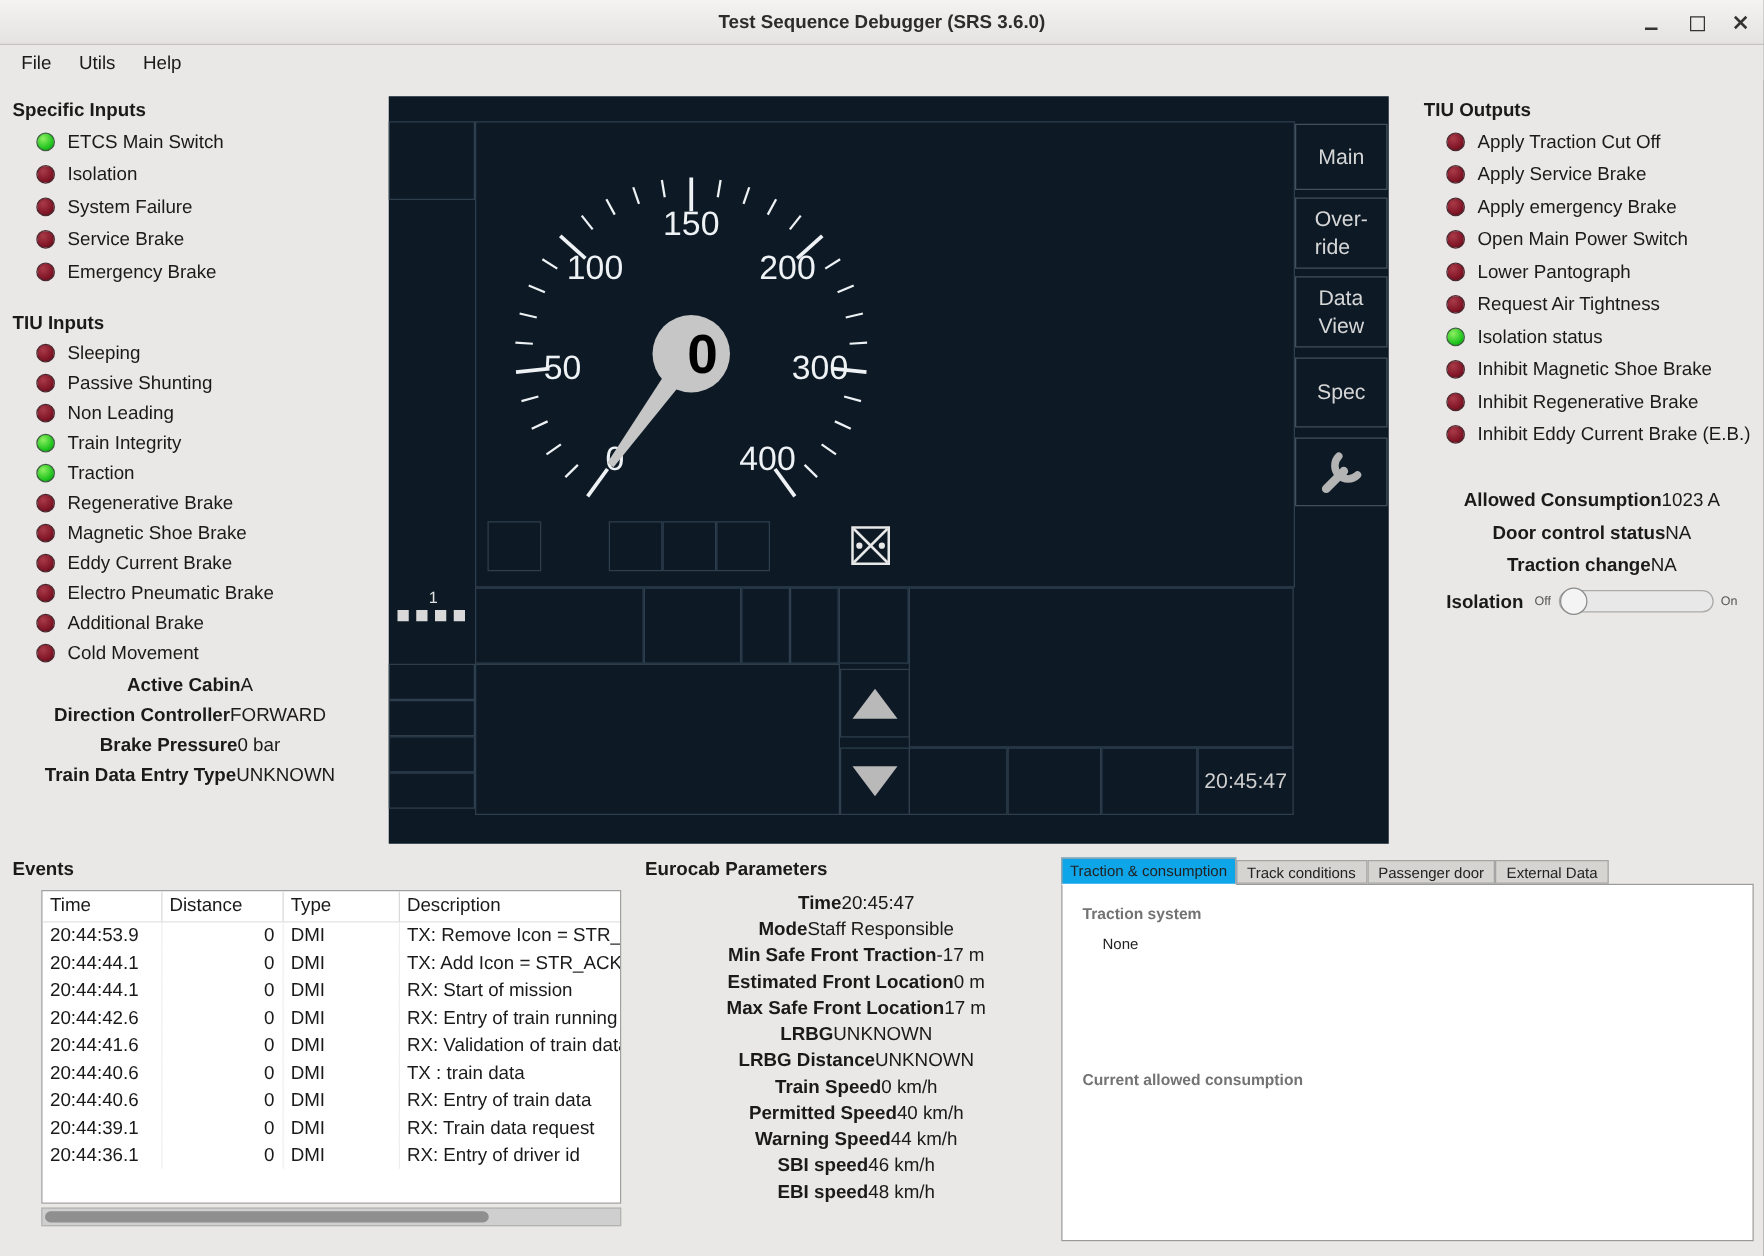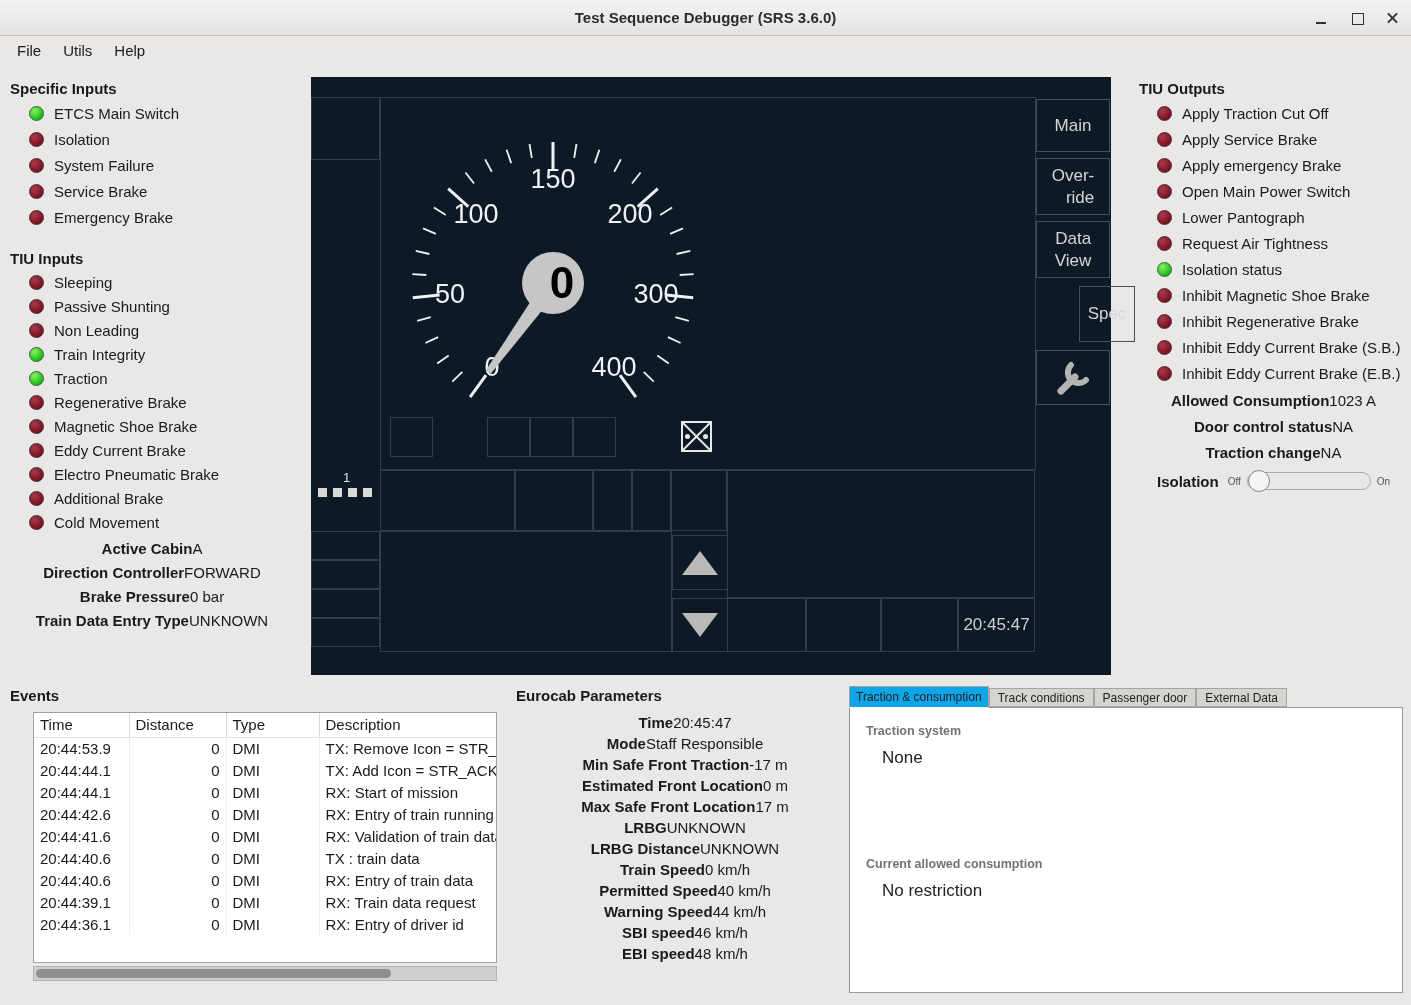--- a/index.html
+++ b/index.html
@@ -36,21 +36,21 @@
   .kv.h24{height:24px;}
   .kv.h26{height:26px;}
   .kv.h21{height:21px;}
   .kv .k{font-weight:bold;}
   .kv .v{white-space:pre;}
 
   
   .dmi{position:absolute;left:311px;top:77px;width:800px;height:598px;background:#0d1a26;}
   .dcell{position:absolute;border:1px solid #2e3e4c;}
   .dbtn{position:absolute;border:1px solid #42505d;color:#d6d6d6;display:flex;align-items:center;
-        justify-content:center;text-align:right;font-size:17px;white-space:pre-line;line-height:1.25;cursor:pointer;}
+        justify-content:center;text-align:left;font-size:17px;white-space:pre-line;line-height:1.25;cursor:pointer;}
   .dial-svg{position:absolute;left:92px;top:56px;}
   .dial-num{fill:#eef2f4;font-size:27px;text-anchor:middle;font-family:"Liberation Sans",sans-serif;}
   .hub-num{fill:#000;font-size:44px;font-weight:bold;text-anchor:middle;font-family:"Liberation Sans",sans-serif;}
   .dmi-clock{display:flex;align-items:center;justify-content:center;color:#cfcfcf;font-size:17px;}
   .arrow-cell{display:flex;align-items:center;justify-content:center;cursor:pointer;}
   .lvl{position:absolute;left:7px;top:393px;}
   .lvl-num{color:#e0e0e0;font-size:13px;margin-left:25px;}
   .lvl-sqs{display:flex;gap:6px;margin-top:3px;}
   .lvl-sq{width:9px;height:9px;background:#d9d9d9;}
 
@@ -79,21 +79,21 @@
   
   .tabbar{position:absolute;left:849px;top:686px;height:21px;display:flex;align-items:flex-end;z-index:2;}
   .tab{border:1px solid #a5a5a5;background:#d6d4d0;font-size:12px;color:#222;padding:2px 8px;
        height:19px;white-space:nowrap;cursor:pointer;}
   .tab.active{background:#0ea5e9;height:22px;padding:3px 6px;border-bottom:1px solid #fff;
               margin-bottom:-1px;position:relative;z-index:3;}
   .tabcontent{position:absolute;left:849px;top:707px;width:554px;height:286px;background:#fff;
               border:1px solid #9a9a9a;z-index:1;}
   .tab-section{height:133px;padding:16px 16px 0;}
   .tab-section .h{font-weight:bold;font-size:12.5px;color:#737373;}
-  .tab-section .v{margin:10px 0 0 16px;font-size:17px;color:#222;}
+  .tab-section .v{margin:10px 0 0 16px;font-size:12px;color:#222;}
 </style>
 </head>
 <body>
 
 <div class="app">
 
   <div class="titlebar">
     <div class="title">Test Sequence Debugger (SRS 3.6.0)</div>
     <div class="win-controls">
       <div class="wc wc-min"></div>
@@ -330,21 +330,21 @@
     <div class="dcell" style="left:416px;top:521px;width:79px;height:54px;"></div>
     <div class="dcell" style="left:495px;top:521px;width:75px;height:54px;"></div>
     <div class="dcell" style="left:570px;top:521px;width:77px;height:54px;"></div>
     <div class="dcell dmi-clock" style="left:647px;top:521px;width:77px;height:54px;">20:45:47</div>
 
     <div class="dbtn" style="left:725px;top:22px;width:74px;height:53px;">Main</div>
     <div class="dbtn" style="left:725px;top:81px;width:74px;height:57px;">Over-
 ride</div>
     <div class="dbtn" style="left:725px;top:144px;width:74px;height:57px;">Data
 View</div>
-    <div class="dbtn" style="left:768px;top:209px;width:56px;height:56px;">Spec</div>
+    <div class="dbtn" style="left:725px;top:209px;width:74px;height:56px;">Spec</div>
     <div class="dbtn" style="left:725px;top:273px;width:74px;height:55px;">
       <svg width="46" height="46" viewBox="0 0 46 46">
         <path d="M21 10 a9 9 0 1 0 15 15" fill="none" stroke="#b4b4b4" stroke-width="6" stroke-linecap="round"></path>
         <line x1="11" y1="36" x2="25" y2="22" stroke="#b4b4b4" stroke-width="7" stroke-linecap="round"></line>
       </svg>
     </div>
   </div>
 
   <div class="sec-title" style="left:1139px;top:80px;">TIU Outputs</div>
   <div class="led-list s26" style="left:1157px;top:100px;">
@@ -387,24 +387,20 @@
       <div class="led-row">
         <span class="led red"></span>
         <span>Inhibit Magnetic Shoe Brake</span>
       </div>
 
       <div class="led-row">
         <span class="led red"></span>
         <span>Inhibit Regenerative Brake</span>
       </div>
 
-      <div class="led-row">
-        <span class="led red"></span>
-        <span>Inhibit Eddy Current Brake (S.B.)</span>
-      </div>
 
       <div class="led-row">
         <span class="led red"></span>
         <span>Inhibit Eddy Current Brake (E.B.)</span>
       </div>
 
   </div>
   <div class="kv-list" style="left:1157px;top:387px;width:233px;">
 
       <div class="kv h26">
@@ -600,18 +596,17 @@
   </div>
   <div class="tabcontent">
 
       <div class="tab-section">
         <div class="h">Traction system</div>
         <div class="v">None</div>
       </div>
 
       <div class="tab-section">
         <div class="h">Current allowed consumption</div>
-        <div class="v">No restriction</div>
       </div>
 
   </div>
 
 </div>
 
 </body></html>

